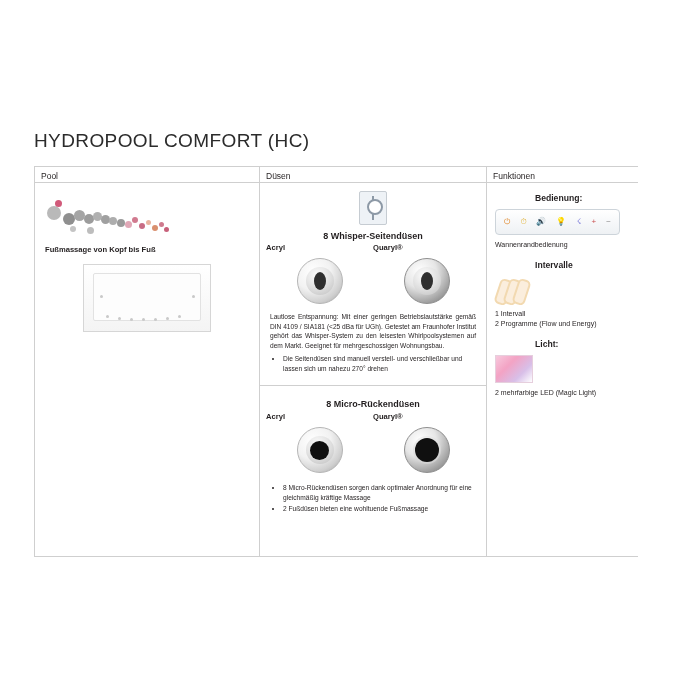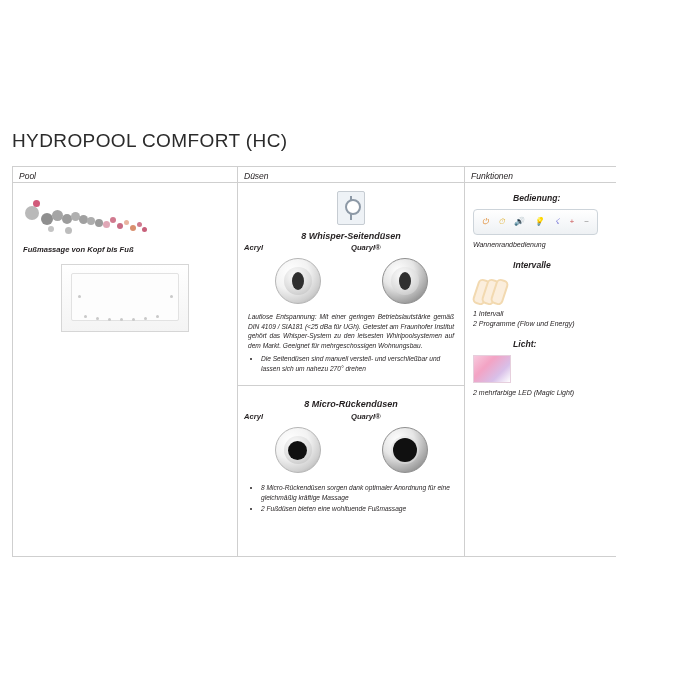--- a/index.html
+++ b/index.html
@@ -9,20 +9,21 @@
     height: 700px;
     background: #ffffff;
     font-family: "Liberation Sans", sans-serif;
     color: #231f20;
   }
   .page {
     position: relative;
     width: 616px;
     height: 700px;
     overflow: hidden;
+    margin-left: 22px;
   }
   .title {
     position: absolute;
     left: 12px;
     top: 130px;
     font-size: 19px;
     letter-spacing: 0.4px;
     color: #2b2b2b;
     font-weight: 400;
   }
@@ -31,21 +32,20 @@
     left: 12px;
     top: 166px;
     width: 676px;
     border: 1px solid #cfcfcf;
     box-sizing: border-box;
     display: flex;
     align-items: stretch;
   }
   .col {
     box-sizing: border-box;
-    font-style: italic;
   }
   .col-pool { width: 225px; border-right: 1px solid #cfcfcf; }
   .col-duesen { width: 227px; border-right: 1px solid #cfcfcf; }
   .col-funk { width: 222px; }
 
   .col-head {
     font-size: 8.5px;
     padding: 4px 6px 4px 6px;
     border-bottom: 1px solid #cfcfcf;
     background: #ffffff;

